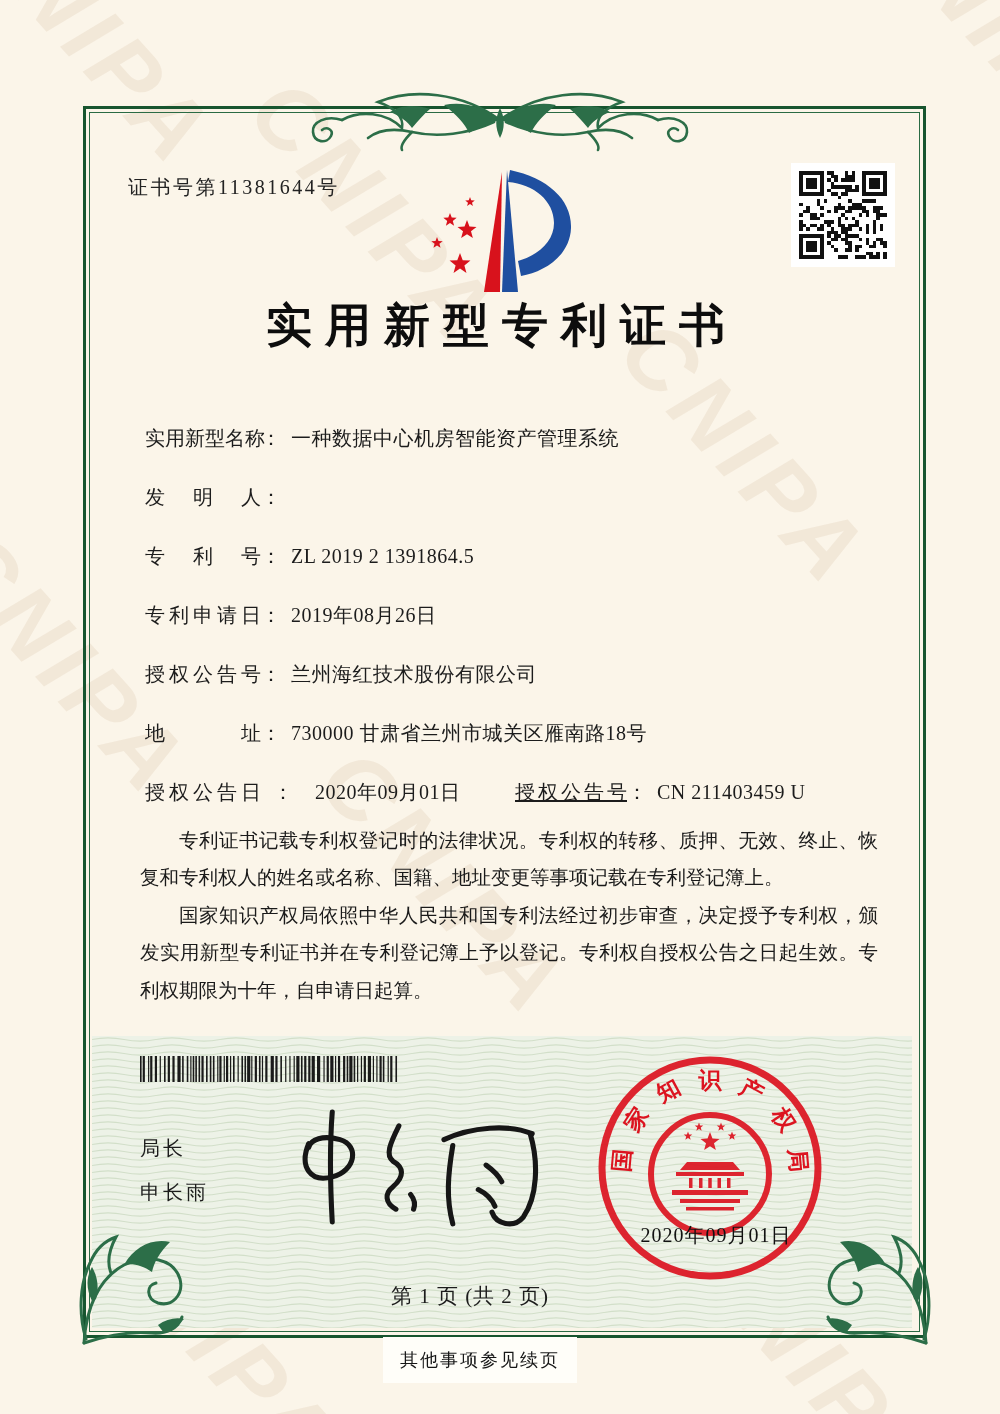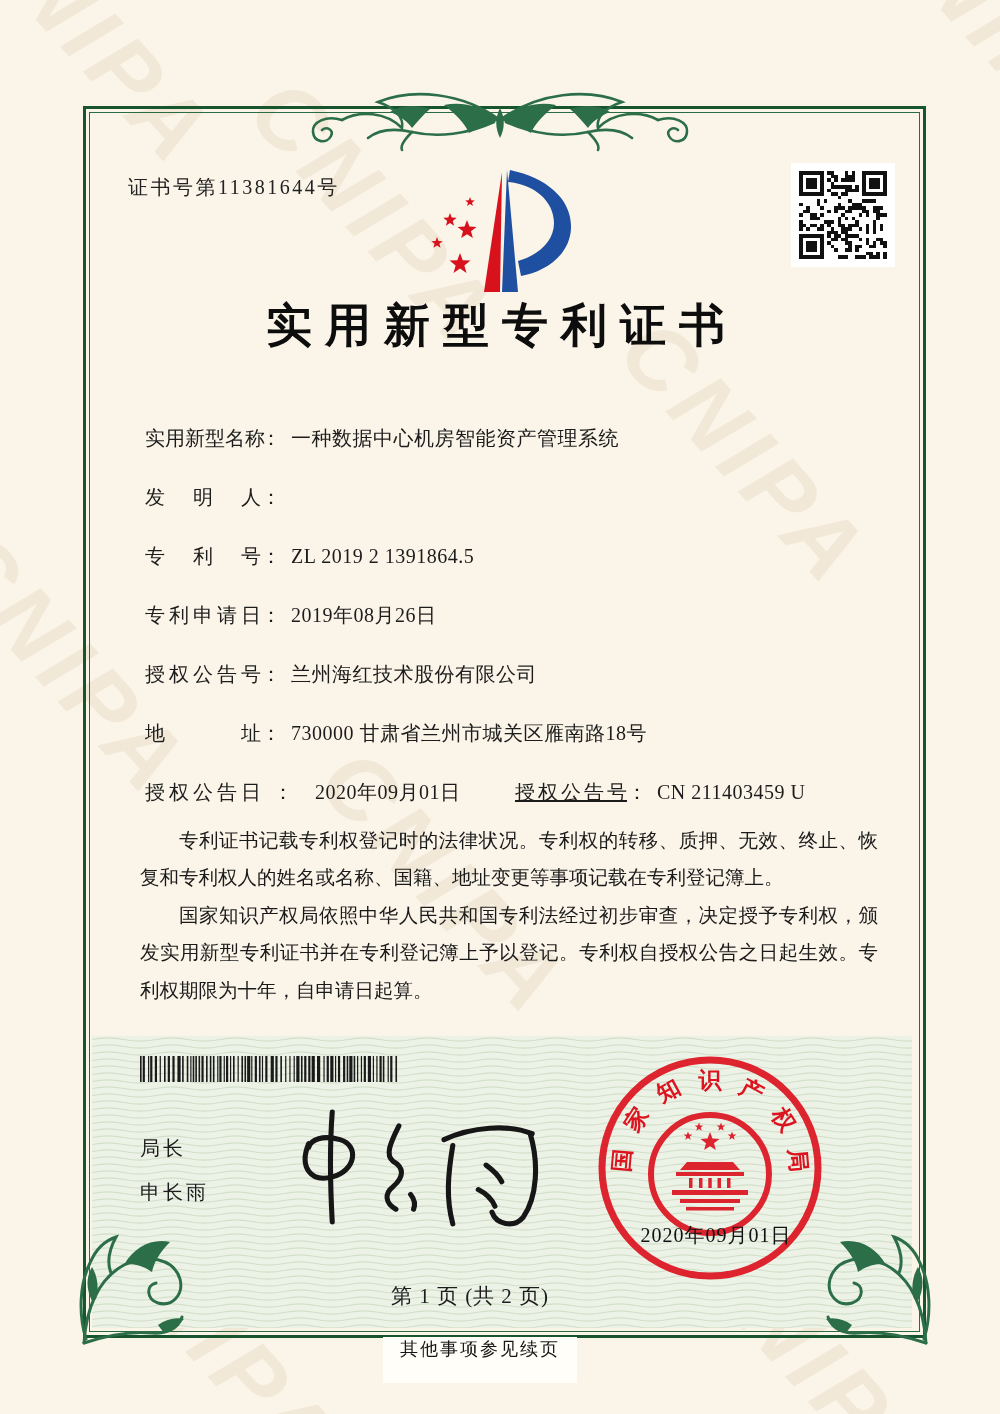--- a/index.html
+++ b/index.html
@@ -89,21 +89,21 @@
   .seal-date{
     position:absolute; left:596px; top:1222px; width:240px; text-align:center;
     font-size:20px; color:#111; letter-spacing:1px; z-index:7; white-space:nowrap;
   }
   .page-num{
     position:absolute; left:85px; top:1282px; width:770px; text-align:center;
     font-size:21px; z-index:6; letter-spacing:1px;
   }
   .footer-strip{
     position:absolute; left:383px; top:1337px; width:194px; height:46px;
-    background:#fffef9; z-index:5; display:flex; justify-content:center;
+    background:#fffef9; z-index:5; display:flex; align-items:center; justify-content:center;
   }
   .footer-note{font-size:18px; letter-spacing:2px; color:#161616;}
 </style>
 </head>
 <body>
 
 <div class="page">
 
   <div class="wm wm1">CNIPA</div>
   <div class="wm wm2">CNIPA</div>

